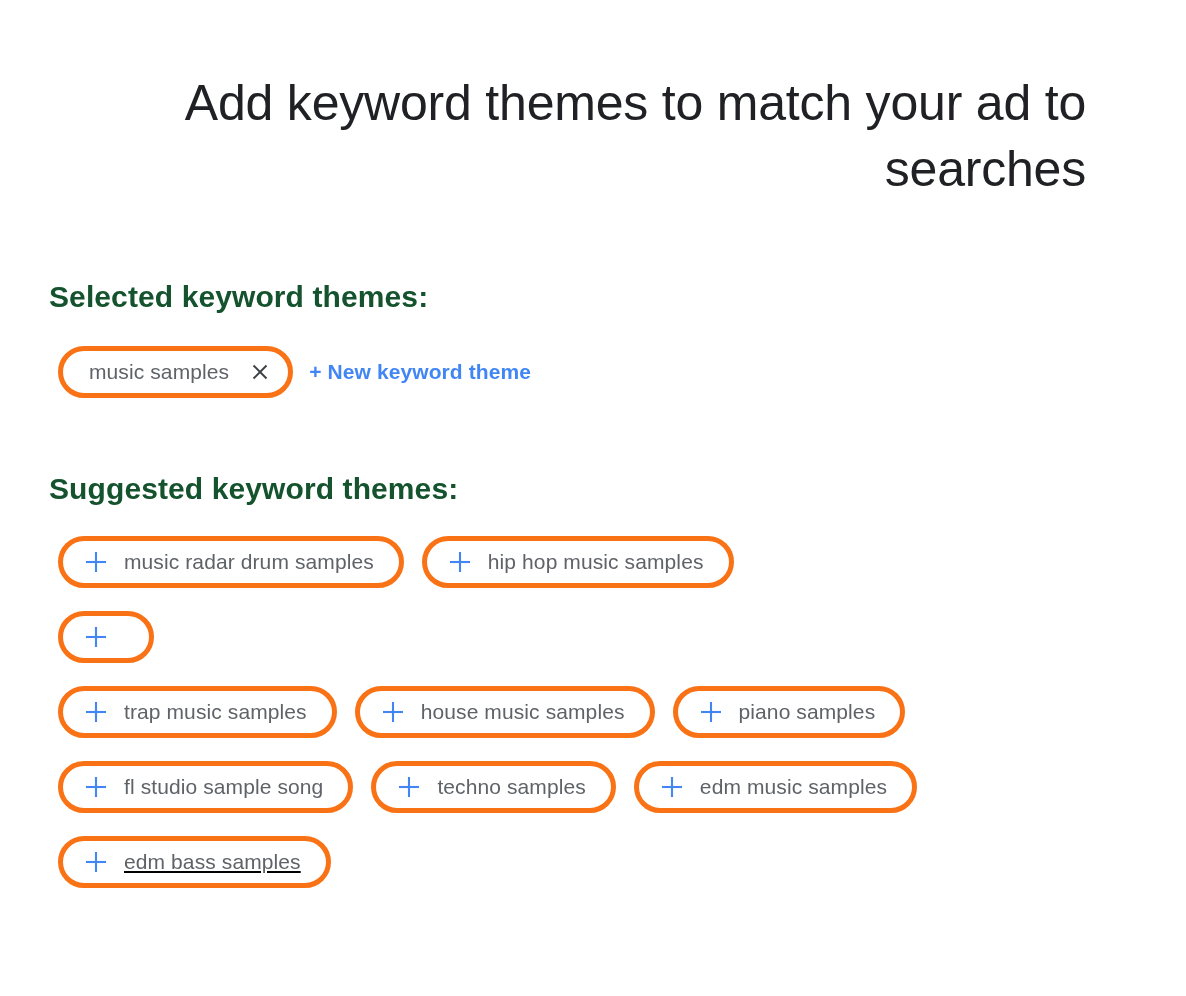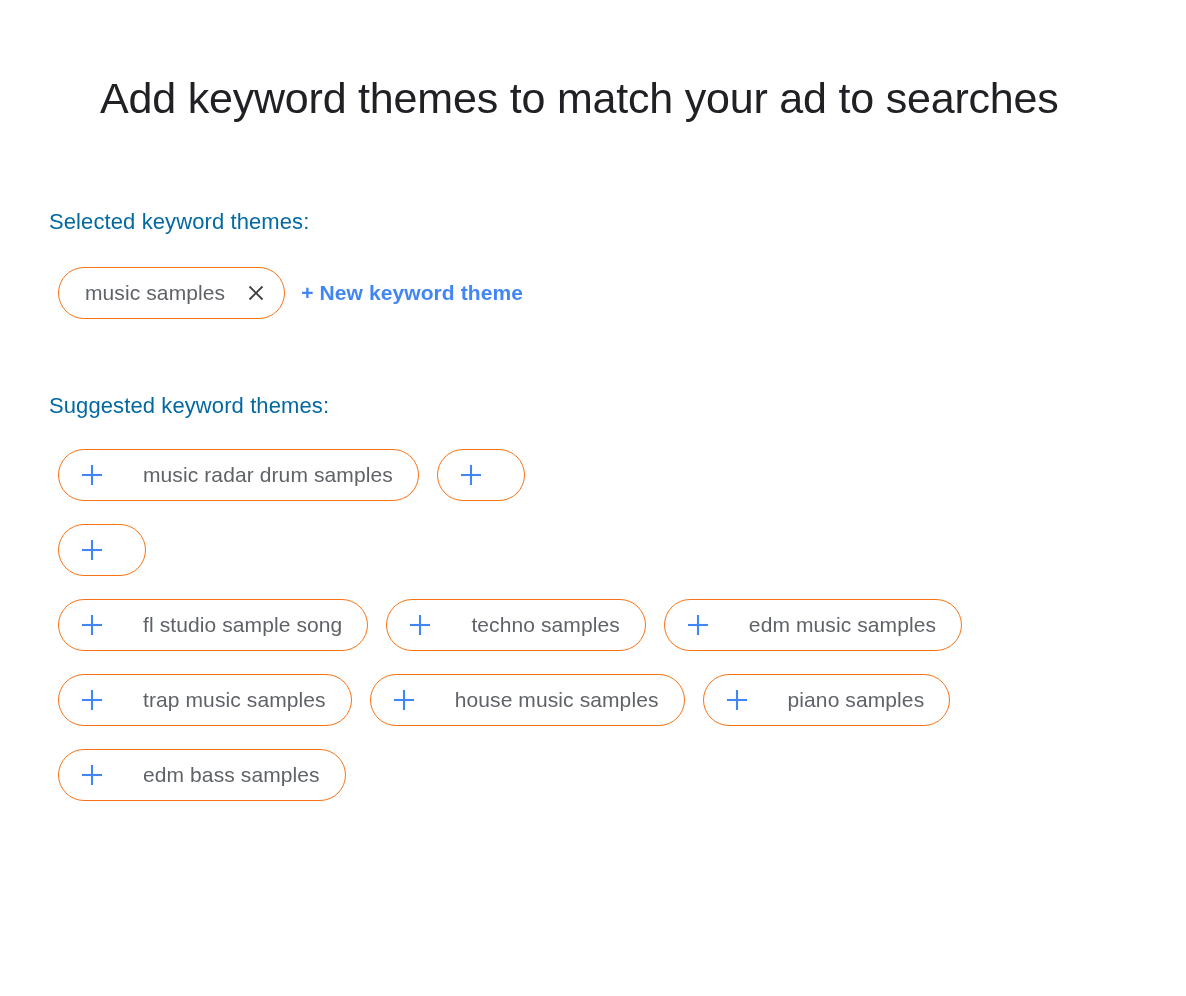--- a/index.html
+++ b/index.html
@@ -19,54 +19,54 @@
   .page {
     width: 1186px;
     height: 996px;
     box-sizing: border-box;
     padding: 0;
     position: relative;
   }
 
   
   .title {
-    font-size: 43px;
+    font-size: 50px;
     line-height: 66px;
     font-weight: 400;
     color: #202124;
-    text-align: left;
+    text-align: right;
     letter-spacing: -0.2px;
     padding: 36px 100px 0 100px;
     box-sizing: border-box;
   }
 
   
   .section-label {
-    font-size: 22px;
-    font-weight: 400;
-    color: #0369a1;
+    font-size: 30px;
+    font-weight: 700;
+    color: #14532d;
     letter-spacing: 0.1px;
   }
 
   .selected-label-wrap { margin: 78px 0 0 49px; }
   .suggested-label-wrap { margin: 74px 0 0 49px; }
 
   
   .selected-row {
     display: flex;
     align-items: center;
     margin: 32px 0 0 58px;
   }
 
   .chip {
     display: inline-flex;
     align-items: center;
     box-sizing: border-box;
     height: 52px;
-    border: 1px solid #f97316;
+    border: 5px solid #f97316;
     border-radius: 26px;
     background: #ffffff;
     padding: 0 23px;
     white-space: nowrap;
   }
 
   .chip-selected { padding: 0 18px 0 26px; }
 
   .chip-label {
     font-size: 21px;
@@ -97,27 +97,26 @@
   
   .suggested-rows {
     margin: 30px 0 0 58px;
     width: 1080px;
   }
   .chip-row {
     display: flex;
     align-items: center;
     margin-bottom: 23px;
   }
-  .chip-row:last-child { margin-bottom: 0; }
+  .chip-row:last-child { margin-bottom: 0; text-decoration: underline; }
 
   .chip-suggested {
     margin-right: 18px;
     padding: 0 25px 0 20px;
     cursor: pointer;
-    gap: 23px;
   }
 
   .plus-icon {
     width: 26px;
     height: 26px;
     margin-right: 15px;
     flex: 0 0 auto;
     display: block;
   }
   .plus-icon line { stroke: #4285f4; stroke-width: 2.1; }
@@ -155,29 +154,54 @@
           <line x1="13" y1="3" x2="13" y2="23"></line>
           <line x1="3" y1="13" x2="23" y2="13"></line>
         </svg>
         <span class="chip-label">music radar drum samples</span>
       </div>
       <div class="chip chip-suggested">
         <svg class="plus-icon" viewBox="0 0 26 26">
           <line x1="13" y1="3" x2="13" y2="23"></line>
           <line x1="3" y1="13" x2="23" y2="13"></line>
         </svg>
-      </div>
-    </div>
-
-    <div class="chip-row">
-      <div class="chip chip-suggested">
-        <svg class="plus-icon" viewBox="0 0 26 26">
-          <line x1="13" y1="3" x2="13" y2="23"></line>
-          <line x1="3" y1="13" x2="23" y2="13"></line>
-        </svg>
+        <span class="chip-label">hip hop music samples</span>
+      </div>
+    </div>
+
+    <div class="chip-row">
+      <div class="chip chip-suggested">
+        <svg class="plus-icon" viewBox="0 0 26 26">
+          <line x1="13" y1="3" x2="13" y2="23"></line>
+          <line x1="3" y1="13" x2="23" y2="13"></line>
+        </svg>
+      </div>
+    </div>
+
+    <div class="chip-row">
+      <div class="chip chip-suggested">
+        <svg class="plus-icon" viewBox="0 0 26 26">
+          <line x1="13" y1="3" x2="13" y2="23"></line>
+          <line x1="3" y1="13" x2="23" y2="13"></line>
+        </svg>
+        <span class="chip-label">trap music samples</span>
+      </div>
+      <div class="chip chip-suggested">
+        <svg class="plus-icon" viewBox="0 0 26 26">
+          <line x1="13" y1="3" x2="13" y2="23"></line>
+          <line x1="3" y1="13" x2="23" y2="13"></line>
+        </svg>
+        <span class="chip-label">house music samples</span>
+      </div>
+      <div class="chip chip-suggested">
+        <svg class="plus-icon" viewBox="0 0 26 26">
+          <line x1="13" y1="3" x2="13" y2="23"></line>
+          <line x1="3" y1="13" x2="23" y2="13"></line>
+        </svg>
+        <span class="chip-label">piano samples</span>
       </div>
     </div>
 
     <div class="chip-row">
       <div class="chip chip-suggested">
         <svg class="plus-icon" viewBox="0 0 26 26">
           <line x1="13" y1="3" x2="13" y2="23"></line>
           <line x1="3" y1="13" x2="23" y2="13"></line>
         </svg>
         <span class="chip-label">fl studio sample song</span>
@@ -197,42 +221,18 @@
         <span class="chip-label">edm music samples</span>
       </div>
     </div>
 
     <div class="chip-row">
       <div class="chip chip-suggested">
         <svg class="plus-icon" viewBox="0 0 26 26">
           <line x1="13" y1="3" x2="13" y2="23"></line>
           <line x1="3" y1="13" x2="23" y2="13"></line>
         </svg>
-        <span class="chip-label">trap music samples</span>
-      </div>
-      <div class="chip chip-suggested">
-        <svg class="plus-icon" viewBox="0 0 26 26">
-          <line x1="13" y1="3" x2="13" y2="23"></line>
-          <line x1="3" y1="13" x2="23" y2="13"></line>
-        </svg>
-        <span class="chip-label">house music samples</span>
-      </div>
-      <div class="chip chip-suggested">
-        <svg class="plus-icon" viewBox="0 0 26 26">
-          <line x1="13" y1="3" x2="13" y2="23"></line>
-          <line x1="3" y1="13" x2="23" y2="13"></line>
-        </svg>
-        <span class="chip-label">piano samples</span>
-      </div>
-    </div>
-
-    <div class="chip-row">
-      <div class="chip chip-suggested">
-        <svg class="plus-icon" viewBox="0 0 26 26">
-          <line x1="13" y1="3" x2="13" y2="23"></line>
-          <line x1="3" y1="13" x2="23" y2="13"></line>
-        </svg>
         <span class="chip-label">edm bass samples</span>
       </div>
     </div>
   </div>
 
 </div>
 
 </body></html>

